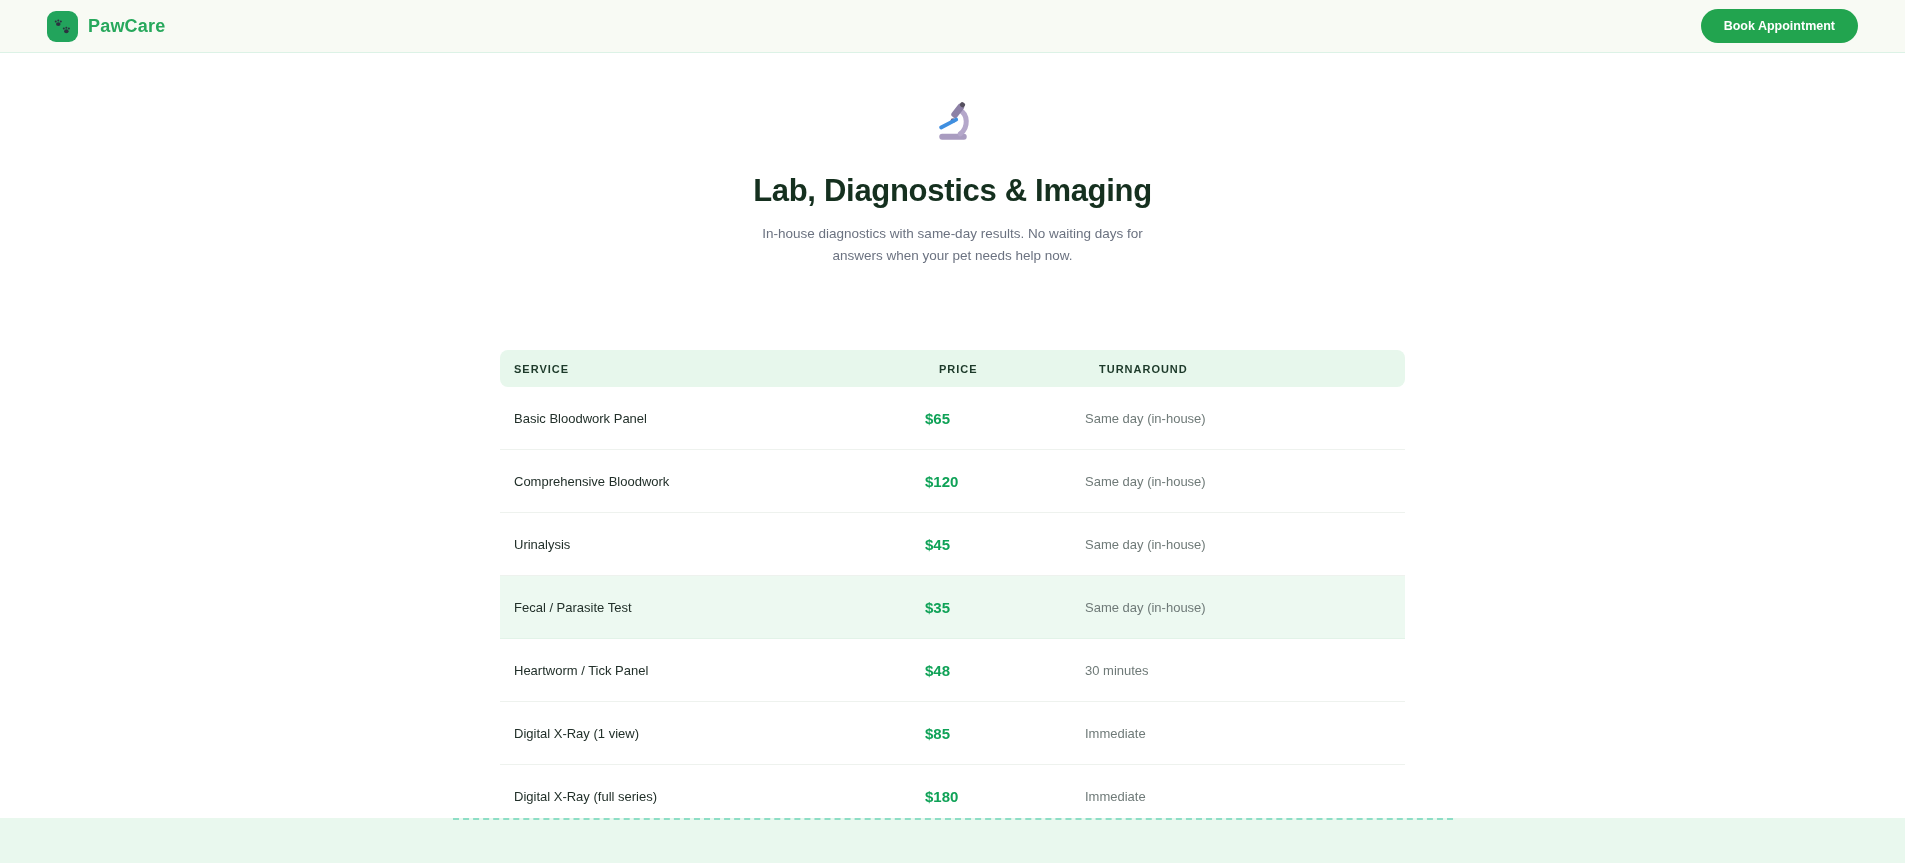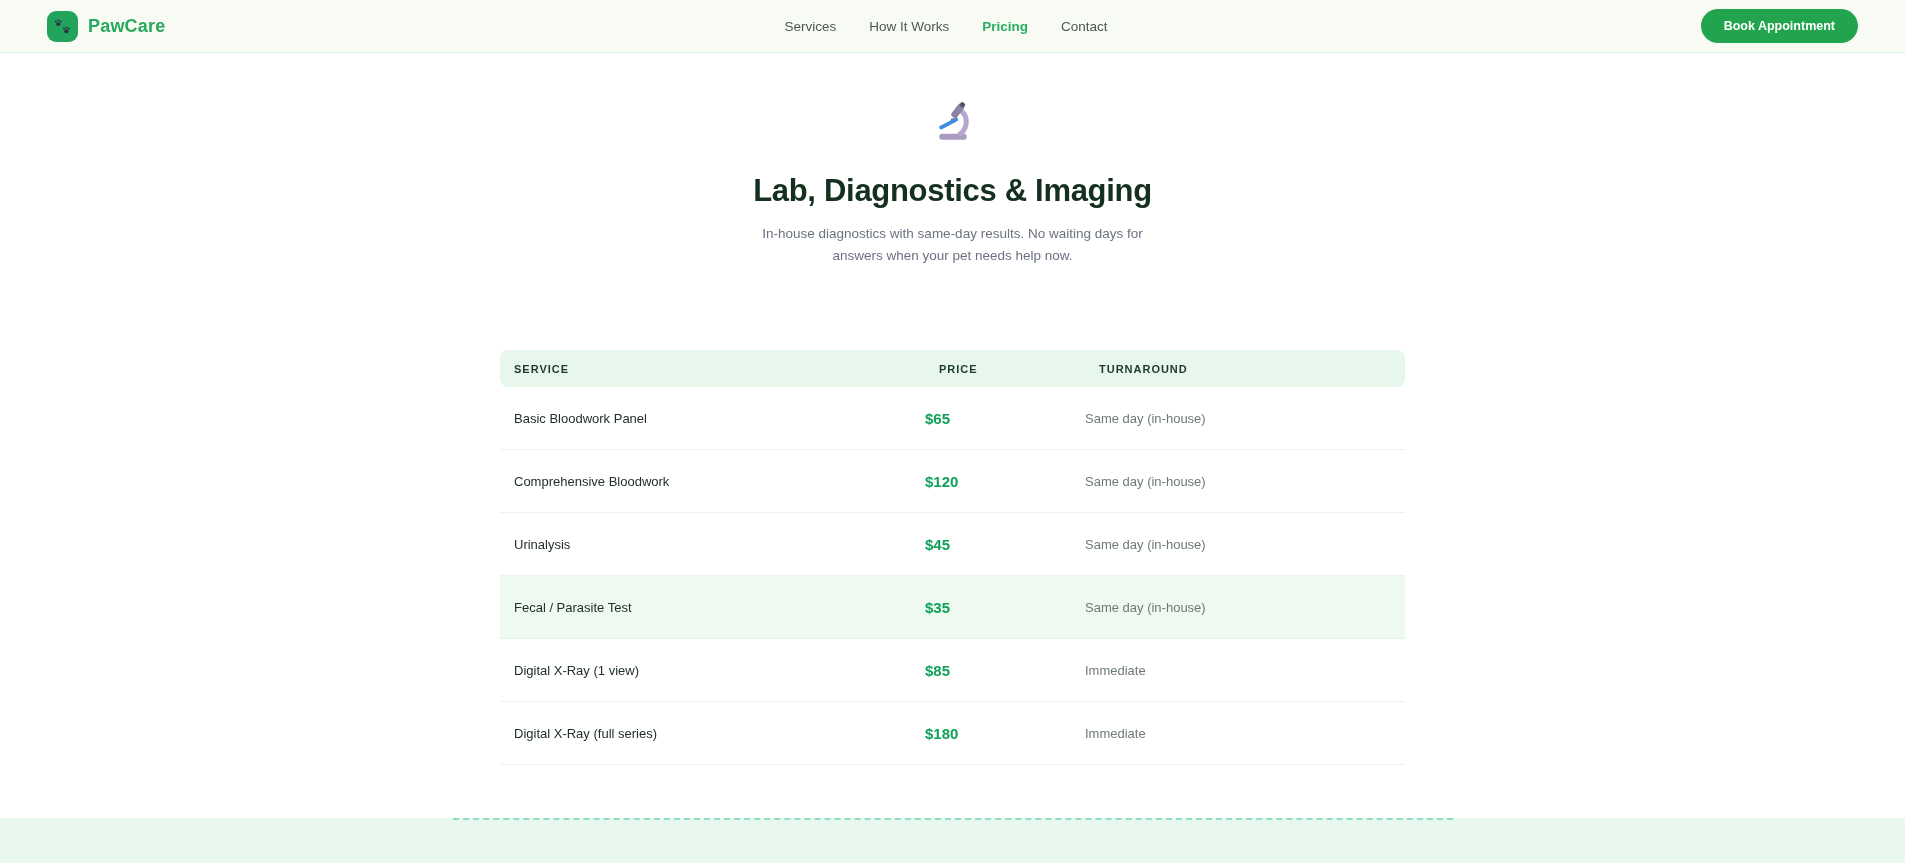--- a/index.html
+++ b/index.html
@@ -116,26 +116,20 @@
           <ellipse cx="16.4" cy="17.4" rx="2.6" ry="2.2"></ellipse>
           <circle cx="13.5" cy="14.4" r="1.15"></circle>
           <circle cx="16.4" cy="13.3" r="1.15"></circle>
           <circle cx="19.3" cy="14.4" r="1.15"></circle>
         </g>
       </svg>
     </span>
     <span class="logo-text">PawCare</span>
   </div>
 
-  <nav class="main-nav">
-    <a class="nav-link">Services</a>
-    <a class="nav-link">How It Works</a>
-    <a class="nav-link active">Pricing</a>
-    <a class="nav-link">Contact</a>
-  </nav>
 
   <button class="cta-button">Book Appointment</button>
 </header>
 
 <section class="hero">
   <span class="hero-icon">
     <svg width="44" height="44" viewBox="0 0 48 48">
 
       <rect x="9" y="38" width="30" height="6.5" rx="3.2" fill="#a99cc0"></rect>
 
@@ -176,20 +170,25 @@
     <div class="td-service">Urinalysis</div>
     <div class="td-price">$45</div>
     <div class="td-turn">Same day (in-house)</div>
   </div>
   <div class="prow trow highlight">
     <div class="td-service">Fecal / Parasite Test</div>
     <div class="td-price">$35</div>
     <div class="td-turn">Same day (in-house)</div>
   </div>
   <div class="prow trow">
+    <div class="td-service">Heartworm / Tick Panel</div>
+    <div class="td-price">$48</div>
+    <div class="td-turn">30 minutes</div>
+  </div>
+  <div class="prow trow">
     <div class="td-service">Digital X-Ray (1 view)</div>
     <div class="td-price">$85</div>
     <div class="td-turn">Immediate</div>
   </div>
   <div class="prow trow">
     <div class="td-service">Digital X-Ray (full series)</div>
     <div class="td-price">$180</div>
     <div class="td-turn">Immediate</div>
   </div>
 </section>

